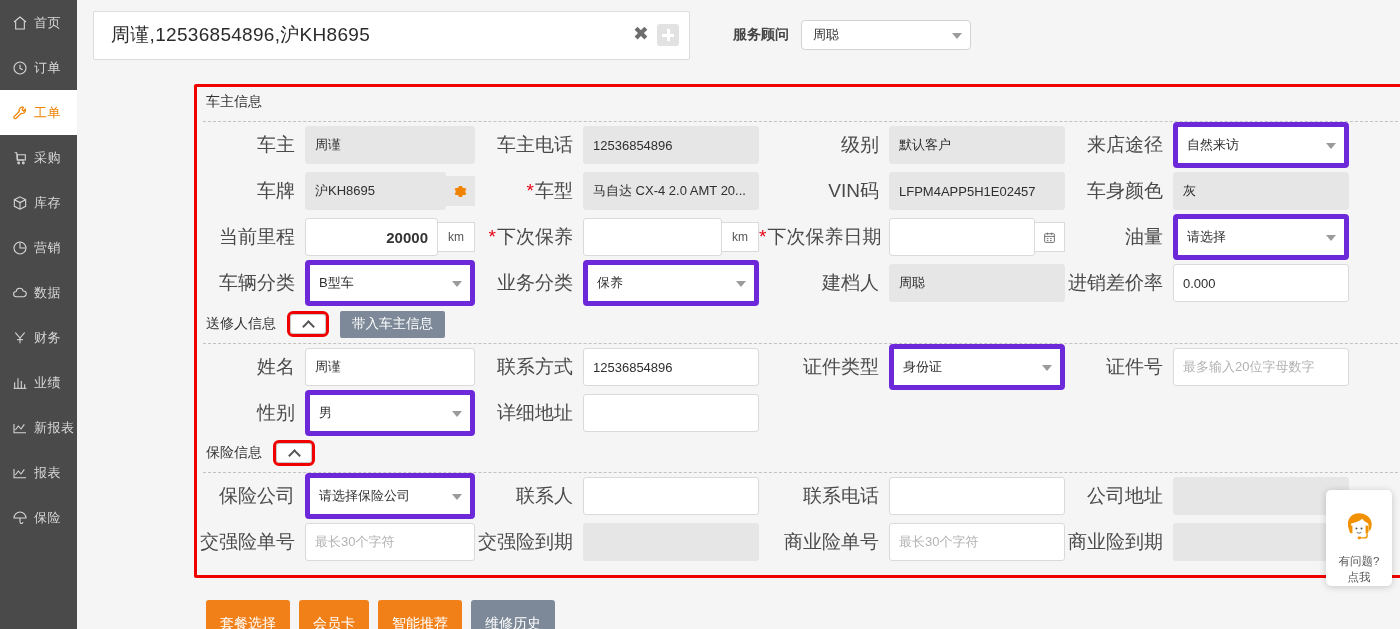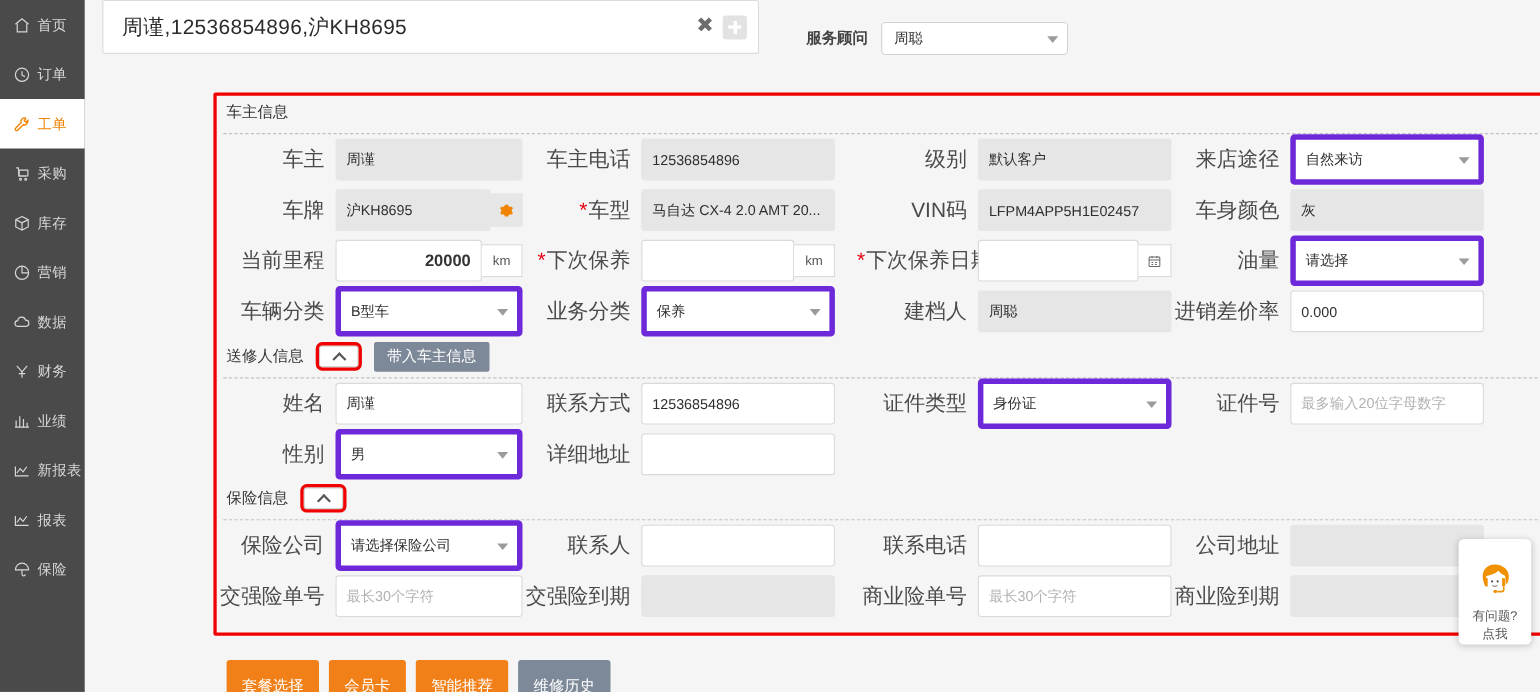--- a/index.html
+++ b/index.html
@@ -52,20 +52,21 @@
     flex: 1;
     position: relative;
     background: #f5f5f5;
     height: 629px;
     overflow: hidden;
   }
 
   
   .topbar {
     display: flex;
+    align-items: center;
     height: 70px;
     padding: 0 0 0 16px;
   }
   .searchbox {
     position: relative;
     width: 597px;
     height: 49px;
     background: #fff;
     border: 1px solid #dcdcdc;
     border-radius: 2px;
@@ -244,21 +245,21 @@
     border: 1px solid #dadada;
     border-left: none;
     display: flex; align-items: center; justify-content: center;
     cursor: pointer;
   }
   .cal svg { width: 13px; height: 13px; }
 
   
   .c-lbl-1 { width: 108px; }
   .c-lbl-2 { width: 108px; }
-  .c-lbl-3 { width: 130px; padding-left: 20px; }
+  .c-lbl-3 { width: 130px; }
   .c-lbl-4 { width: 108px; }
   .w-std { width: 170px; }
   .w-wide { width: 176px; }
 
   
   .actions {
     position: absolute;
     left: 129px; top: 600px;
     display: flex;
     gap: 9px;

